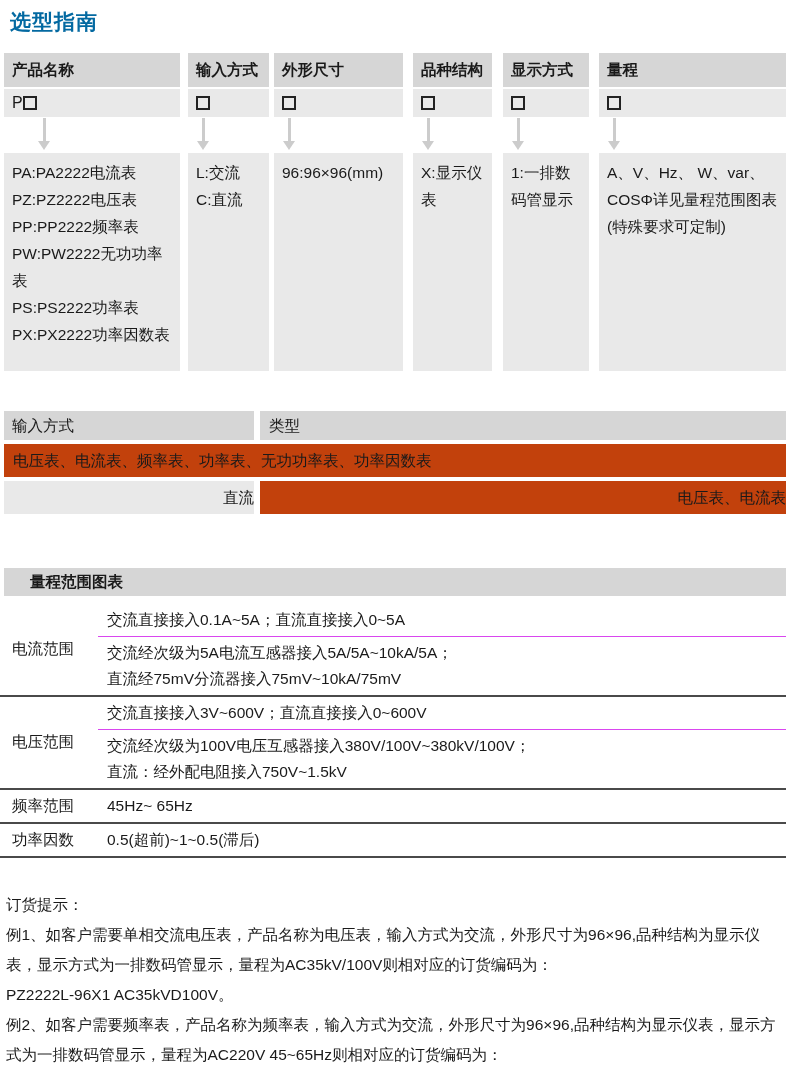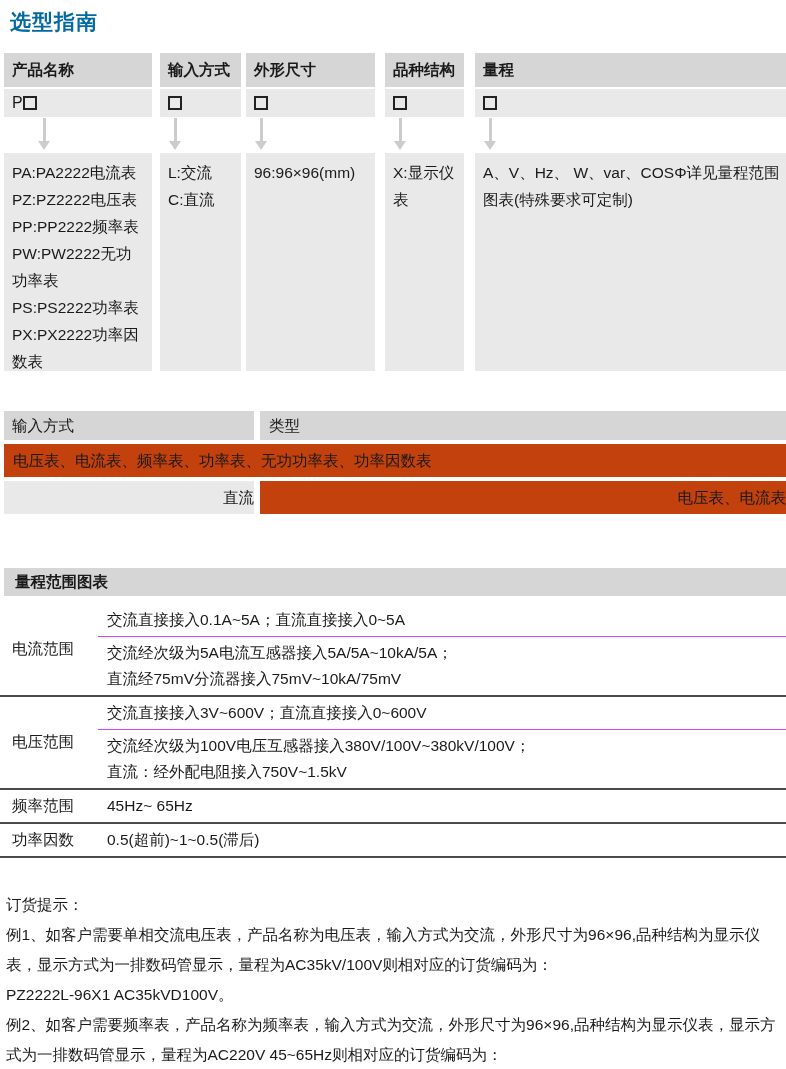--- a/index.html
+++ b/index.html
@@ -16,21 +16,21 @@
   .doc-title {
     margin:8px 0 0 10px;
     font-size:21px;
     font-weight:bold;
     color:#0369a1;
     letter-spacing:1px;
   }
   
   .sel-table { display:flex; margin:17px 0 0 4px; width:782px; }
   .sel-col { display:flex; flex-direction:column; }
-  .c1 { width:148px; margin-right:8px; }
+  .c1 { width:176px; margin-right:8px; }
   .c2 { width:81px;  margin-right:5px; }
   .c3 { width:129px; margin-right:10px; }
   .c4 { width:79px;  margin-right:11px; }
   .c5 { width:86px;  margin-right:10px; }
   .c6 { flex:1; }
   .sel-hd {
     height:34px; line-height:34px;
     background:#d6d6d6;
     font-weight:bold; font-size:15.5px;
     padding-left:8px;
@@ -73,21 +73,21 @@
   .t2 { margin:40px 0 0 4px; width:782px; font-size:15.5px; }
   .t2-row { display:flex; margin-bottom:4px; }
   .t2-row:last-child { margin-bottom:0;text-align:right; }
   .t2-c1 { width:250px; margin-right:6px; background:#e9e9e9; height:33px; line-height:33px; padding-left:8px; }
   .t2-c2 { flex:1; background:#c2410c; height:33px; line-height:33px; padding-left:9px; }
   .t2-head .t2-c1, .t2-head .t2-c2 { background:#d6d6d6; height:29px; line-height:29px; }
   
   .t3 { margin:54px 0 0 0; width:786px; font-size:15.5px; }
   .t3-bar {
     margin-left:4px; height:28px; line-height:28px;
-    background:#d6d6d6; font-weight:bold; padding-left:11px;
+    background:#d6d6d6; font-weight:bold; padding-left:26px;
   }
   .t3-body { margin-top:8px; }
   .t3-sec { display:flex; border-bottom:2px solid #4a4a4a; }
   .t3-label {
     width:98px; flex:0 0 auto;
     display:flex; align-items:center;
     padding-left:12px;
   }
   .t3-rows { flex:1; }
   .t3-row {
@@ -168,20 +168,34 @@
       </div>
       <div class="sel-arrow">
         <div class="arrow-glyph al-14">
             <div class="a-line"></div>
             <div class="a-head"></div>
           </div>
       </div>
       <div class="sel-content">X:显示仪表</div>
     </div>
 
+    <div class="sel-col c5">
+      <div class="sel-hd">显示方式</div>
+      <div class="sel-code">
+        <span></span>
+          <span class="sq"></span>
+      </div>
+      <div class="sel-arrow">
+        <div class="arrow-glyph al-14">
+            <div class="a-line"></div>
+            <div class="a-head"></div>
+          </div>
+      </div>
+      <div class="sel-content">1:一排数码管显示</div>
+    </div>
 
     <div class="sel-col c6">
       <div class="sel-hd">量程</div>
       <div class="sel-code">
         <span></span>
           <span class="sq"></span>
       </div>
       <div class="sel-arrow">
         <div class="arrow-glyph al-14">
             <div class="a-line"></div>

